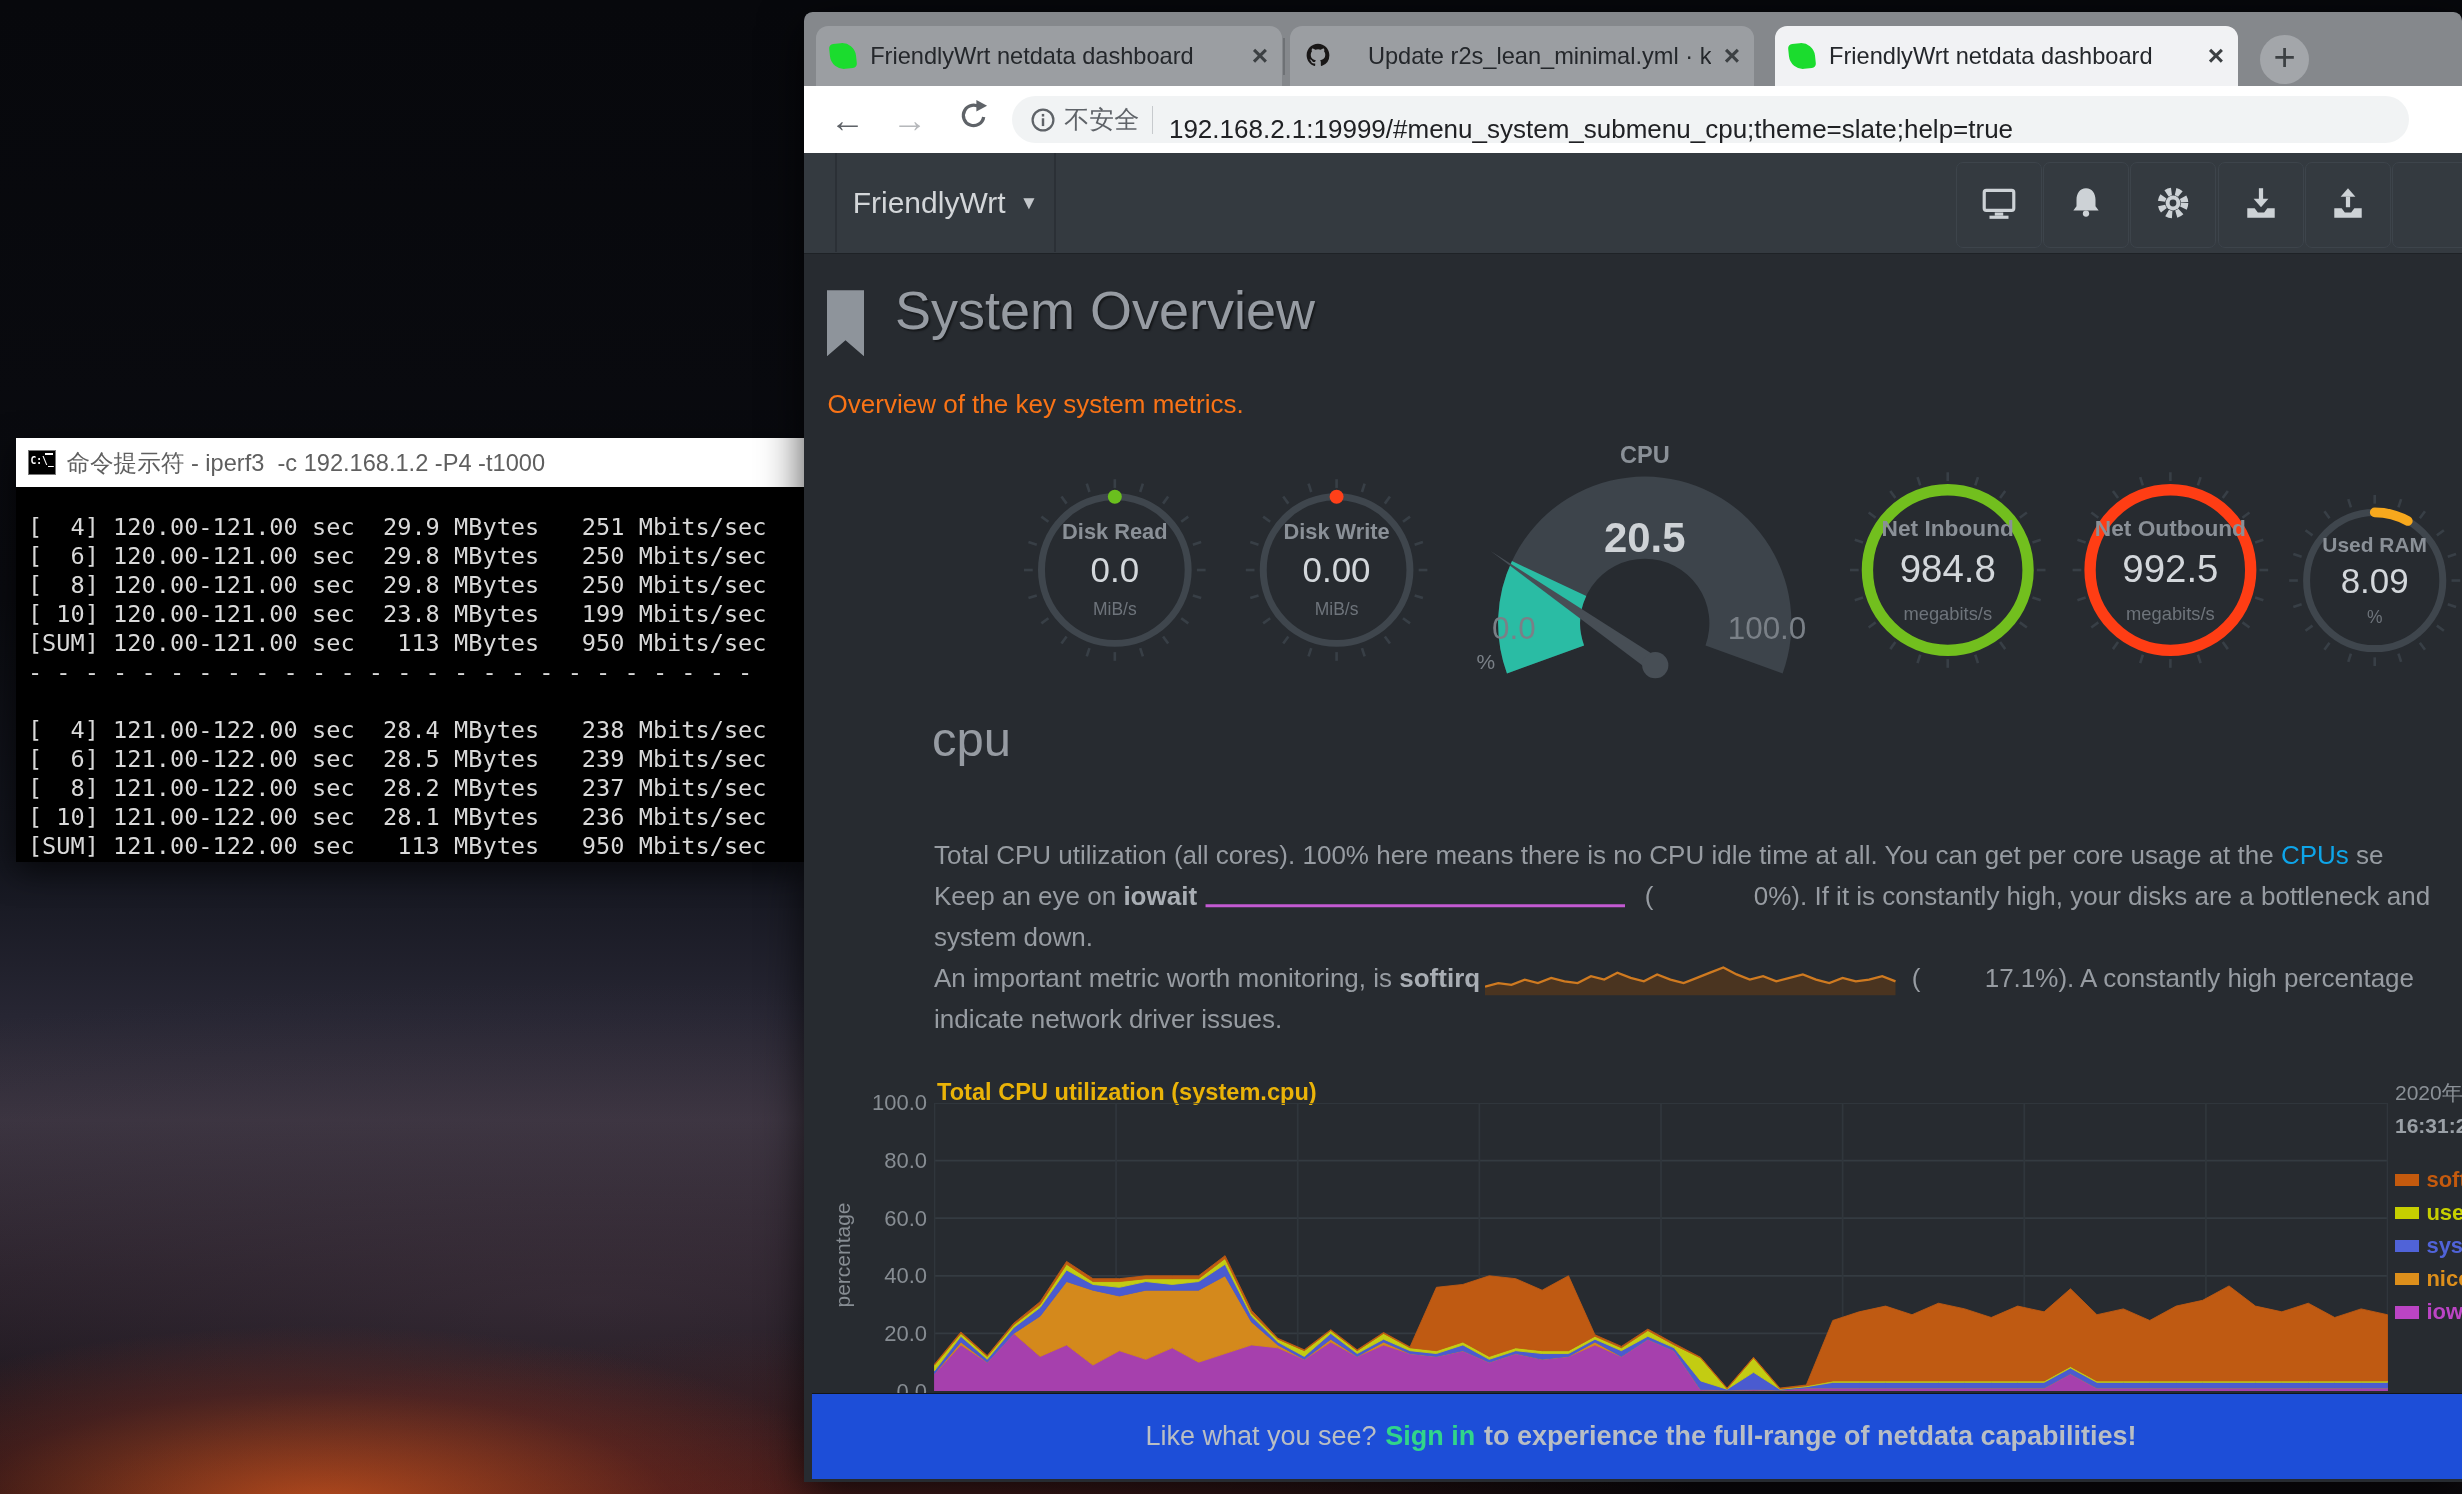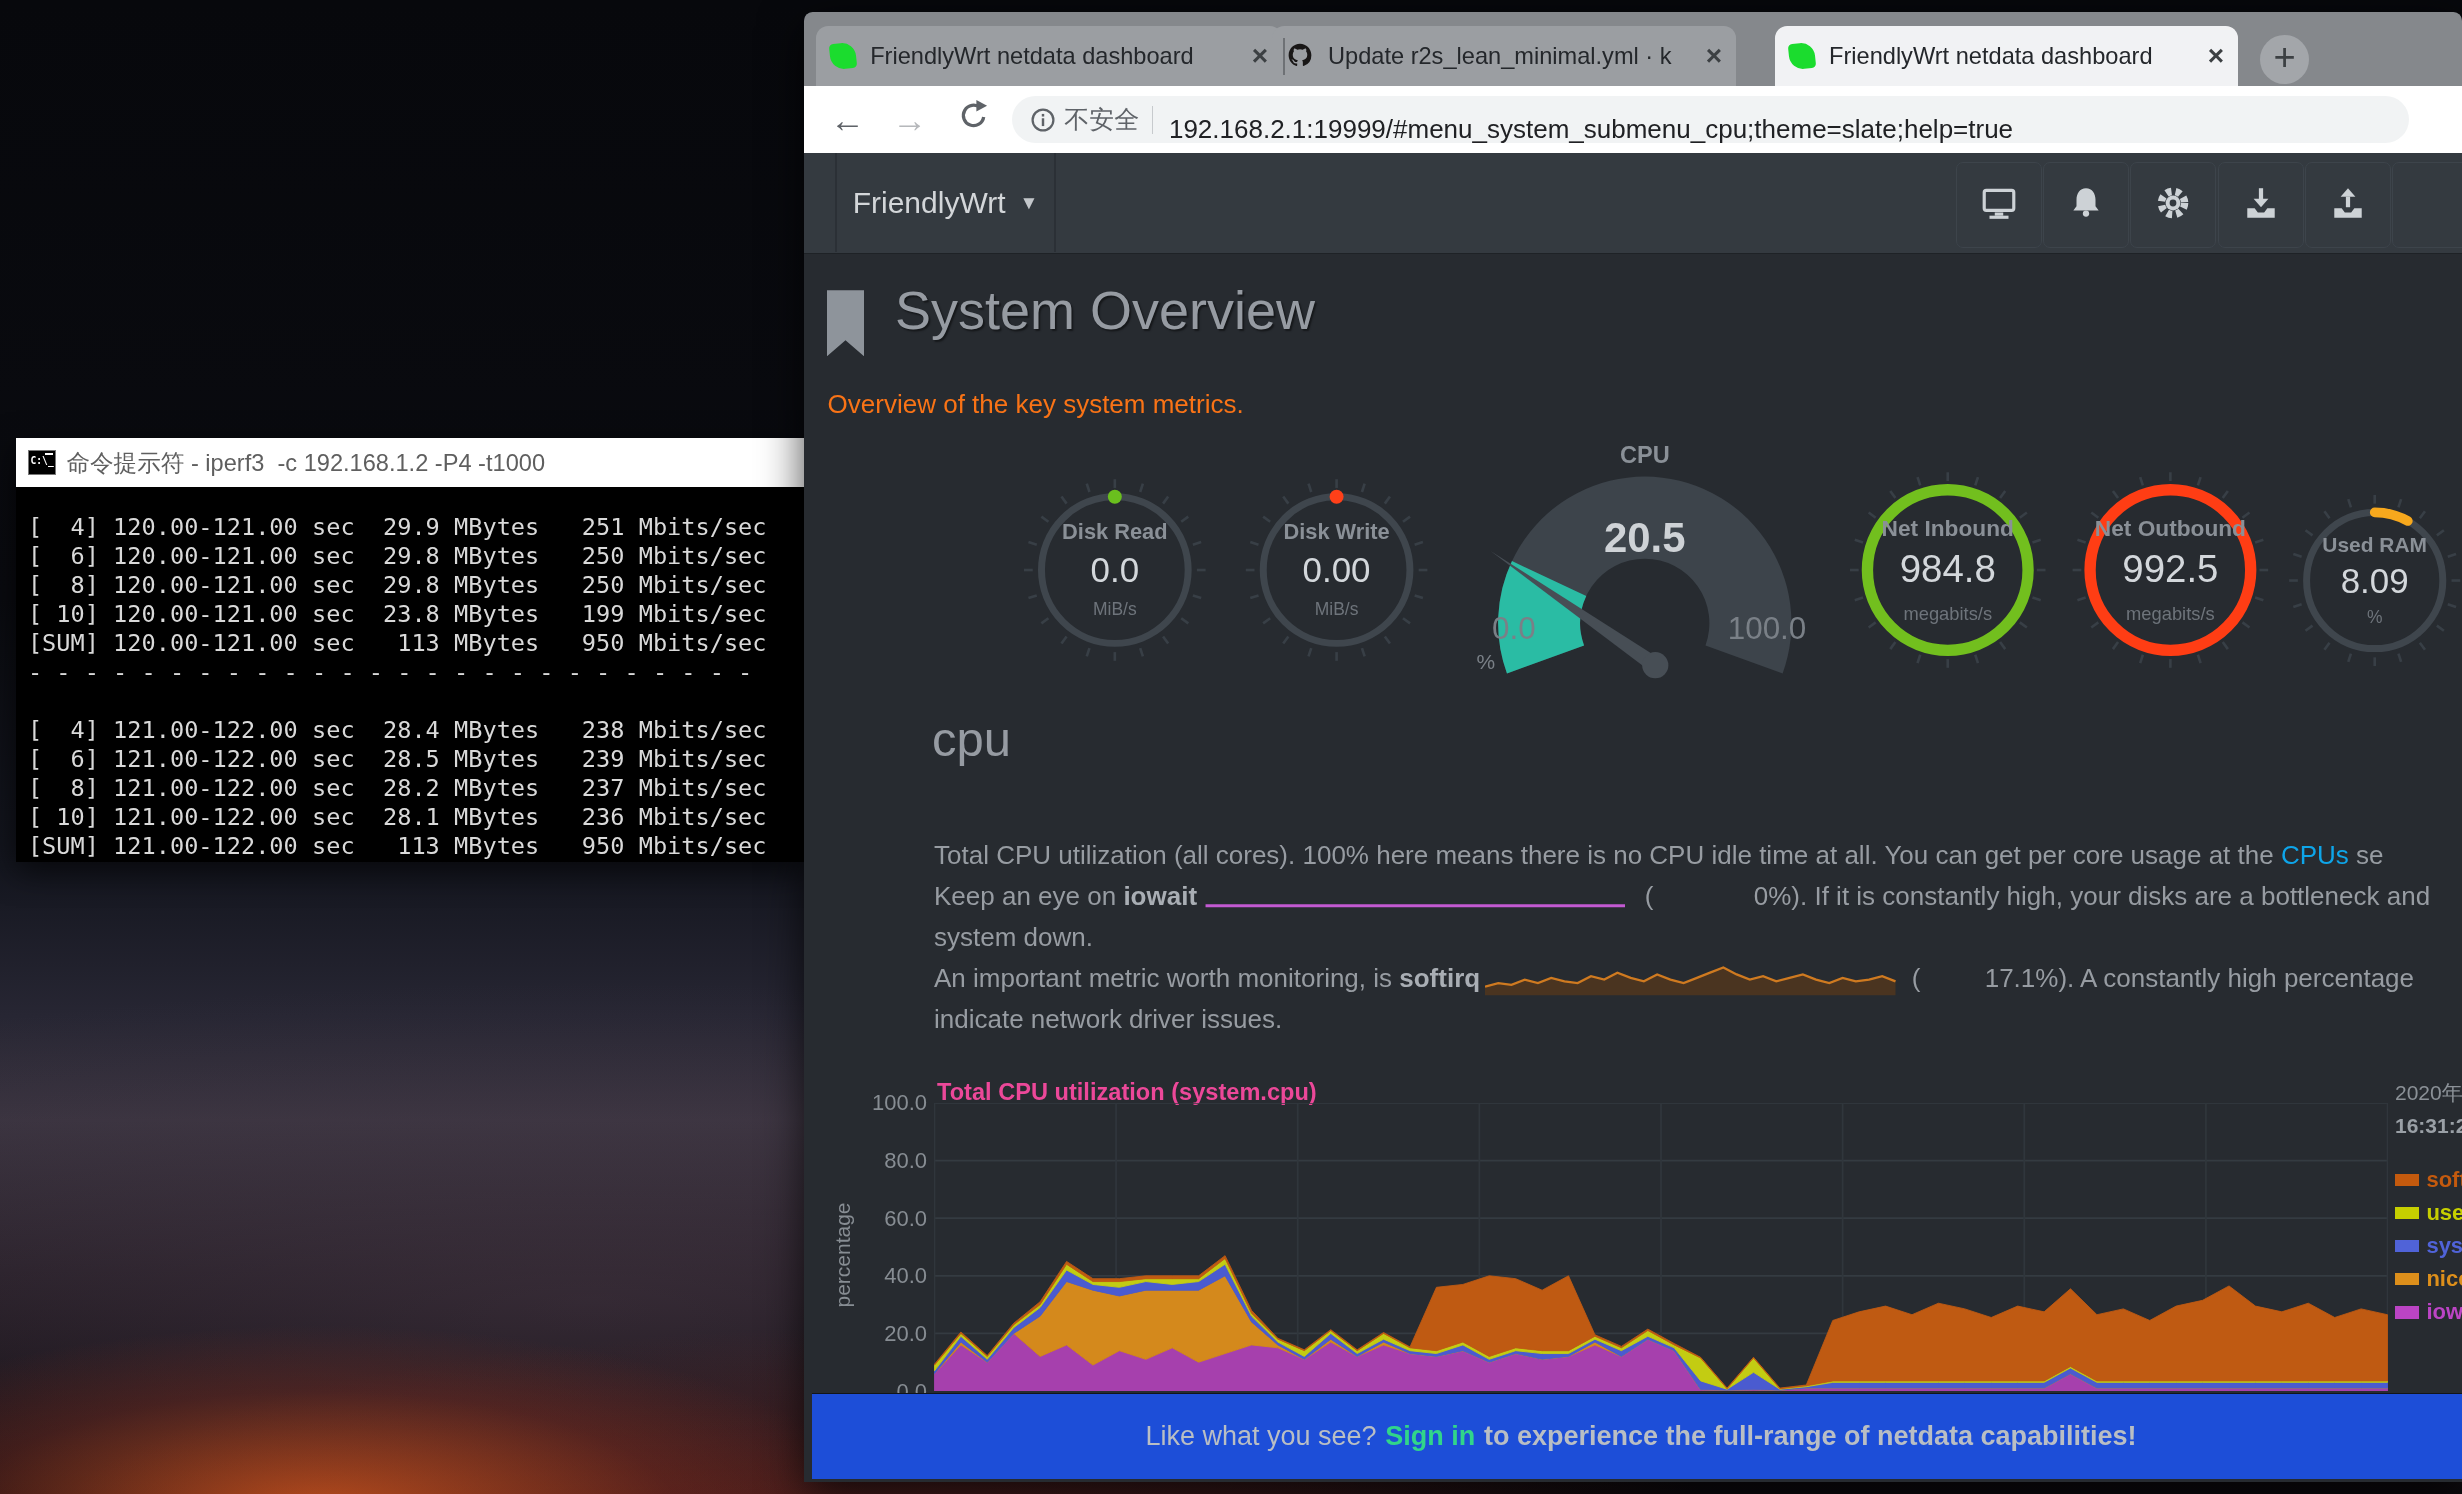--- a/index.html
+++ b/index.html
@@ -56,21 +56,21 @@
   .bookmark{position:absolute;left:23px;top:278px;width:37px;height:66px;background:#8e949b;
     clip-path:polygon(0 0,100% 0,100% 100%,50% 76%,0 100%);}
   .h1{position:absolute;left:91px;top:267px;font-size:54px;color:#969ba2;text-shadow:1.7px 1.7px 1.7px rgba(0,0,0,.45);}
   .subtitle{position:absolute;left:23.6px;top:377px;font-size:26px;color:#f97316;}
   .cpu-h{position:absolute;left:128px;top:699px;font-size:49px;color:#969ba2;}
   .para{position:absolute;left:130px;top:823px;font-size:26px;line-height:41px;color:#979ca2;white-space:nowrap;}
   .para .link{color:#0ea5e9;font-weight:normal;}
   .para .bold{font-weight:bold;color:#a9aeb4;}
   .para .num{display:inline-block;width:138px;text-align:right;}
   .para svg{vertical-align:middle;margin:0 5.2px;}
-  .chart-title{position:absolute;left:133px;top:1067px;font-size:23.6px;font-weight:bold;color:#ec4899;}
+  .chart-title{position:absolute;left:133px;top:1067px;font-size:23.6px;font-weight:bold;color:#eab308;}
   .ylab{position:absolute;width:101px;text-align:right;font-size:22px;color:#878d93;}
   .percent-label{position:absolute;left:-31px;top:1231px;font-size:21px;color:#878d93;transform:rotate(-90deg);width:140px;text-align:center;}
   .legend{position:absolute;left:1591px;top:1067px;width:105px;}
   .legend .date1{font-size:21px;color:#8b9197;white-space:nowrap;}
   .legend .date2{font-size:21px;font-weight:bold;color:#9aa0a6;white-space:nowrap;margin-top:7px;}
   .lg-item{display:flex;align-items:center;margin-top:12.2px;height:21px;white-space:nowrap;}
   .lg-sw{width:24.4px;height:12.2px;margin-right:7px;flex:0 0 auto;}
   .lg-tx{font-size:22px;font-weight:bold;}
   .signin{position:absolute;left:0;top:1381px;width:100%;height:85px;background:#1d4ed8;border-top:1.7px solid #121519;
     display:flex;align-items:center;justify-content:center;font-size:27px;color:#b9bec4;margin-left:8px;}
@@ -102,21 +102,21 @@
 [SUM] 121.00-122.00 sec   113 MBytes   950 Mbits/sec</pre>
   </div>
 
   <div class="browser">
     <div class="tabstrip" id="tabstrip">
         <div class="tab inactive" style="left: 12.2px; width: 466px;">
           <span class="favicon nd-logo"></span>
           <span class="tlabel">FriendlyWrt netdata dashboard</span>
           <span class="tclose">×</span>
         </div>
-        <div class="tab inactive" style="left: 468px; width: 464px;">
+        <div class="tab inactive" style="left: 486px; width: 464px; text-align: right;">
           <svg class="favicon gh-logo" viewBox="0 0 32 32">
             <path d="M16 2C8.8 2 3 7.8 3 15c0 5.7 3.7 10.6 8.9 12.3.65.12.89-.28.89-.63v-2.2c-3.6.78-4.4-1.7-4.4-1.7-.6-1.5-1.45-1.9-1.45-1.9-1.18-.8.09-.79.09-.79 1.3.09 2 1.34 2 1.34 1.16 1.98 3.04 1.4 3.78 1.07.12-.84.45-1.4.82-1.73-2.88-.33-5.9-1.44-5.9-6.4 0-1.42.5-2.58 1.34-3.49-.13-.33-.58-1.64.13-3.43 0 0 1.1-.35 3.57 1.33a12.4 12.4 0 0 1 6.5 0c2.47-1.68 3.56-1.33 3.56-1.33.71 1.79.26 3.1.13 3.43.83.91 1.33 2.07 1.33 3.49 0 4.98-3.03 6.07-5.92 6.39.47.4.88 1.19.88 2.4v3.56c0 .35.23.76.9.63A13 13 0 0 0 29 15c0-7.2-5.8-13-13-13z" fill="#191717"></path>
           </svg>
           <span class="tlabel">Update r2s_lean_minimal.yml · k</span>
           <span class="tclose">×</span>
         </div>
         <div class="tab active" style="left: 971px; width: 463px;">
           <span class="favicon nd-logo"></span>
           <span class="tlabel">FriendlyWrt netdata dashboard</span>
           <span class="tclose">×</span>

